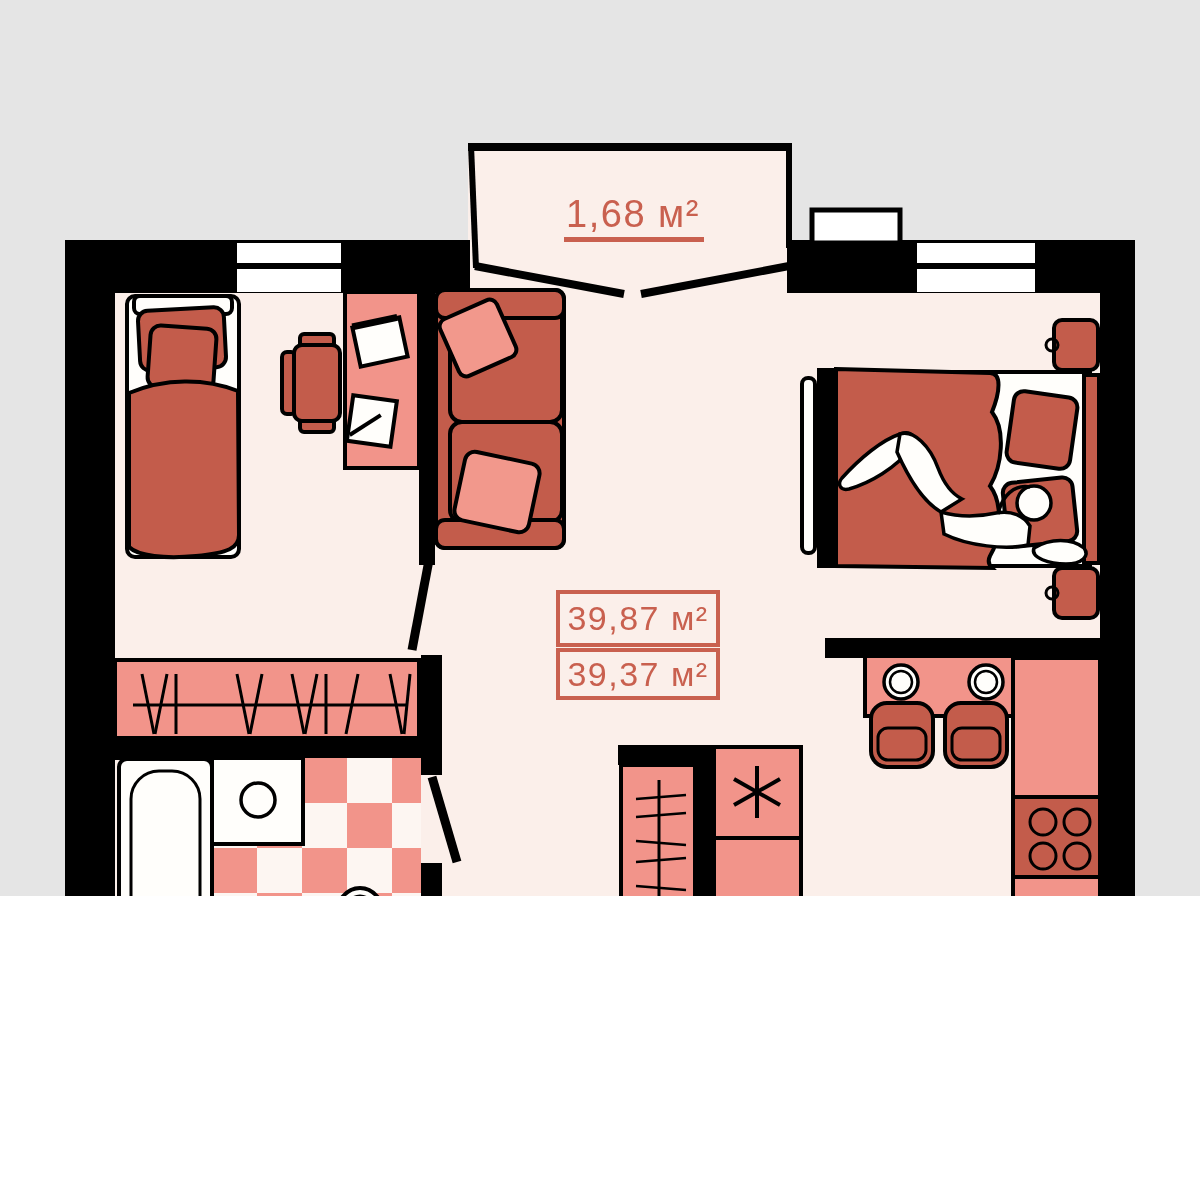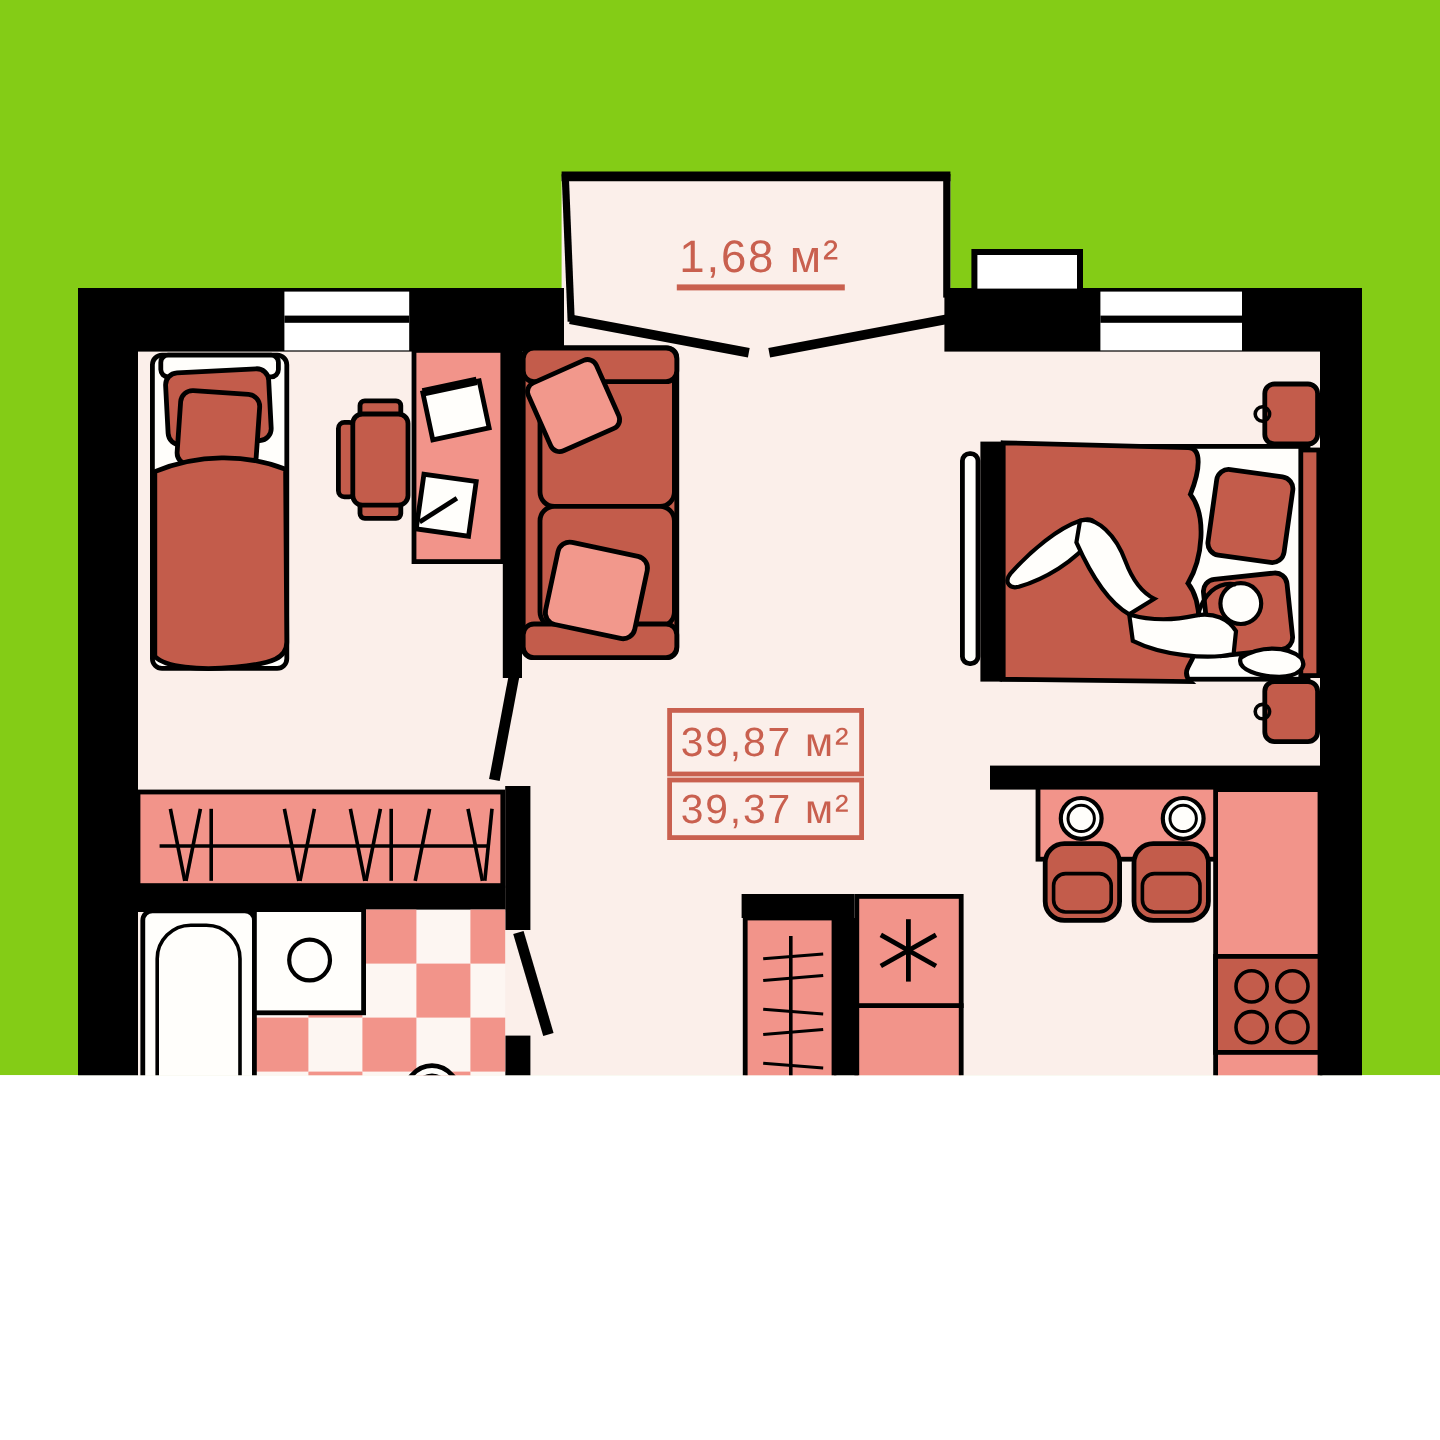--- a/index.html
+++ b/index.html
@@ -1,16 +1,16 @@
 <!DOCTYPE html>
 <html><head>
 <meta charset="utf-8">
 <style>
   html,body{margin:0;padding:0;background:#ffffff;}
-  .stage{position:relative;width:1200px;height:896px;background:#84cc16;
+  .stage{position:relative;width:1200px;height:896px;background:#e5e5e5;
          font-family:"Liberation Sans", sans-serif;text-align:right;}
   svg{position:absolute;inset:0;}
   .w   {fill:#000000;}
   .flr {fill:#FBEFEA;}
   .sal {fill:#F2948A;stroke:#000;stroke-width:4;}
   .dk  {fill:#C35C4B;stroke:#000;stroke-width:4;}
   .lp  {fill:#F2988C;stroke:#000;stroke-width:4;}
   .wh  {fill:#FFFEFB;stroke:#000;stroke-width:4;}
   .ln  {stroke:#000;fill:none;}
   .tile{fill:#F2948A;}

